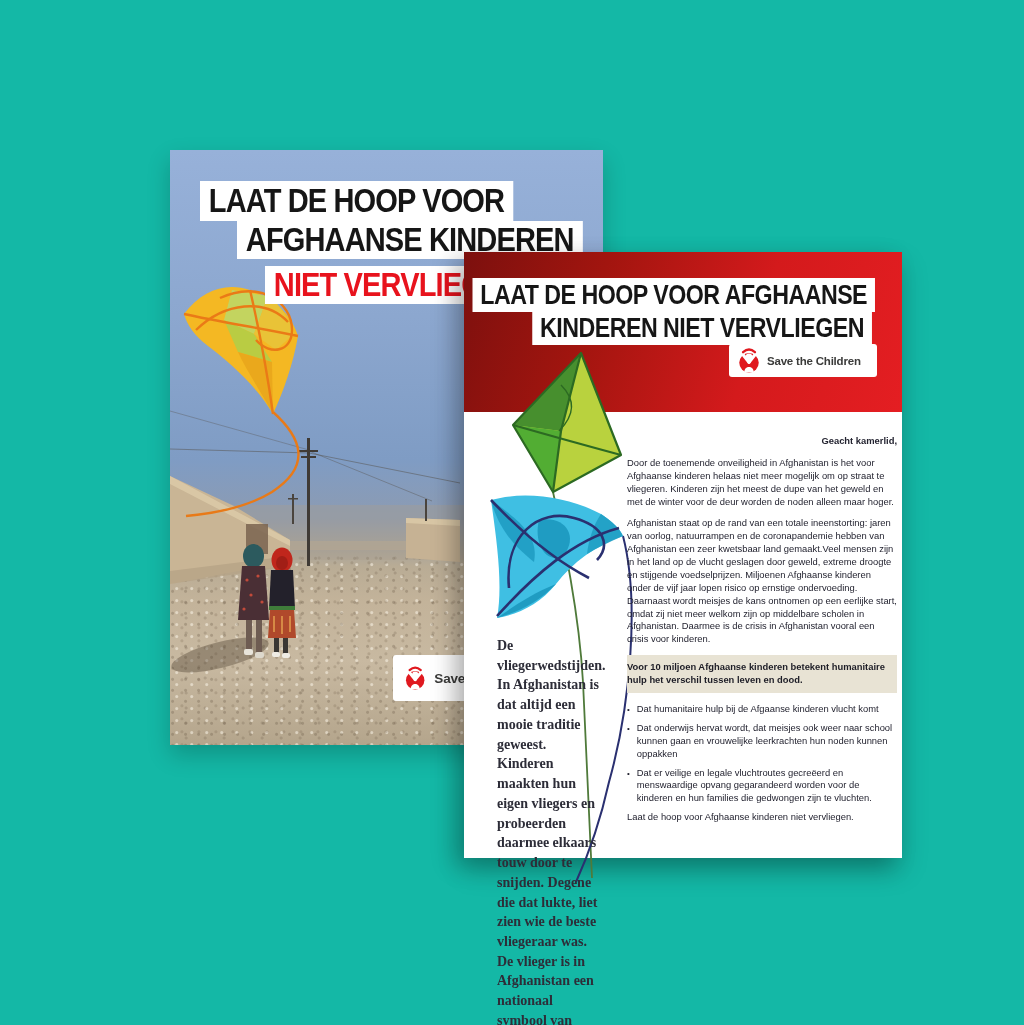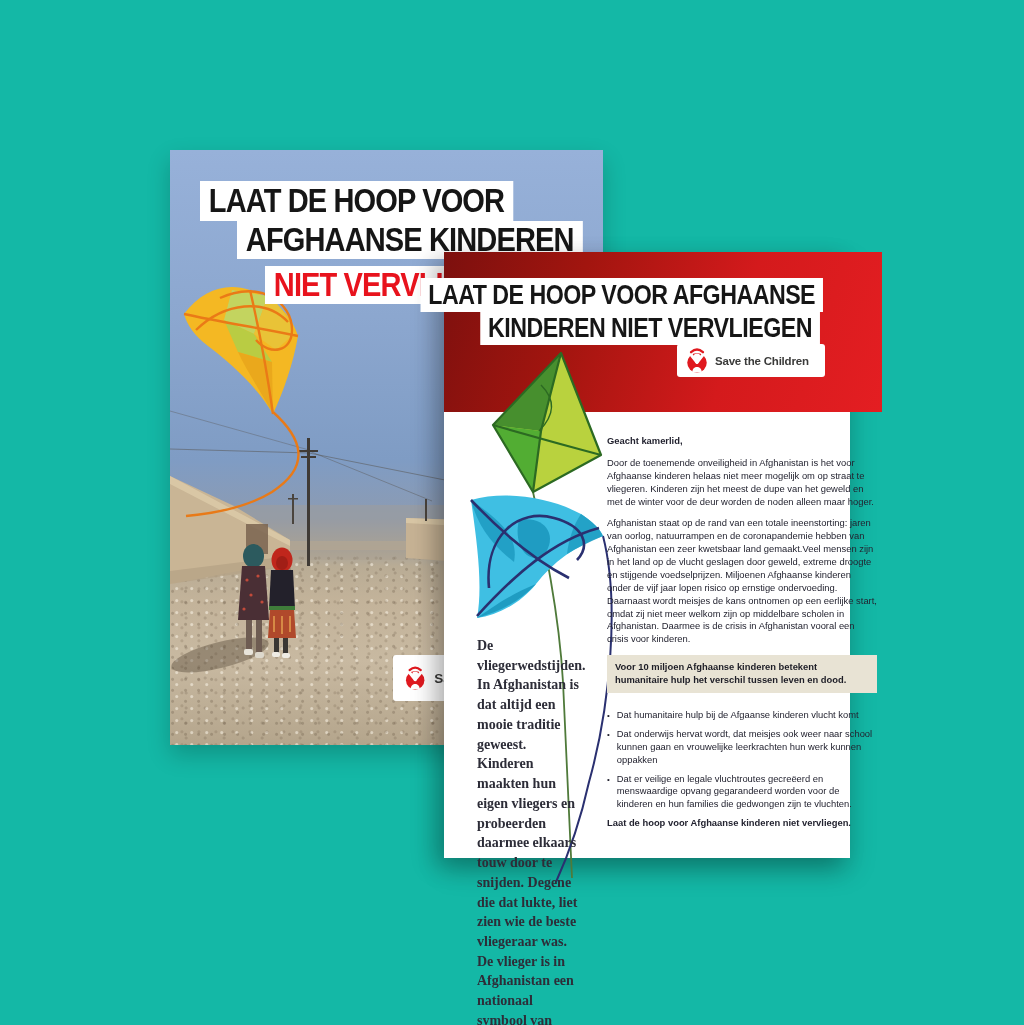--- a/index.html
+++ b/index.html
@@ -4,21 +4,21 @@
 <style>
   html,body{margin:0;padding:0;background:#ffffff;}
   #canvas{position:relative;width:1024px;height:1025px;background:#14b8a6;overflow:hidden;
           font-family:"Liberation Sans",sans-serif;}
 
   
   .page{position:absolute;}
   #back-page{left:170px;top:150px;width:433px;height:595px;z-index:1;
              box-shadow:0 10px 22px rgba(0,0,0,.20);
              background:linear-gradient(180deg,#97b1d9 0%,#8ca7cf 28%,#7f9cc4 52%,#8d9bb1 62%,#a7a39b 67%,#b9ac95 70%,#c3b39a 76%,#c8b9a1 86%,#b4a58c 100%);}
-  #front-page{left:444px;top:252px;width:406px;height:606px;z-index:2;background:#ffffff;
+  #front-page{left:464px;top:252px;width:438px;height:606px;z-index:2;background:#ffffff;
               box-shadow:-10px 8px 22px rgba(0,0,0,.22),0 12px 26px rgba(0,0,0,.18);}
 
   
   #photo-svg{position:absolute;left:0;top:0;z-index:1;}
   #ground-texture{position:absolute;left:0;top:405px;width:433px;height:190px;z-index:0;
      background-image:
        radial-gradient(circle at 20% 30%,rgba(96,80,62,.28) 0 1px,transparent 2px),
        radial-gradient(circle at 70% 60%,rgba(110,92,70,.22) 0 1px,transparent 2px),
        radial-gradient(circle at 45% 80%,rgba(255,250,238,.5) 0 1px,transparent 2px),
        radial-gradient(circle at 85% 20%,rgba(90,74,58,.2) 0 1px,transparent 2px);
@@ -48,25 +48,25 @@
   #strings-svg{position:absolute;left:0;top:0;z-index:1;overflow:visible;}
   #green-kite{position:absolute;left:35px;top:93px;z-index:2;}
   #blue-kite{position:absolute;left:15px;top:238px;z-index:2;}
 
   #sidebar-note{position:absolute;left:33px;top:384px;width:104px;z-index:4;
      font-size:14px;line-height:1.41;font-weight:700;color:#2d2d38;font-family:Liberation Serif, serif;}
 
   #letter-body{position:absolute;left:163px;top:183px;width:270px;z-index:4;
      font-size:9.4px;line-height:1.37;color:#232330;}
   #letter-body p{margin:0 0 9px 0;}
-  .bold{font-weight:700;}
-  #highlight-box{background:#e8e3d4;padding:6px 8px;font-weight:700;margin:0 0 16px 0;color:#1d1d26;}
+  .bold{font-weight:700;text-align:right;}
+  #highlight-box{background:#e8e3d4;padding:6px 0;font-weight:700;margin:0 0 10px 0;color:#1d1d26;}
   .bullet{display:flex;gap:7px;margin:0 0 6px 0;}
   .bullet .mark{flex:0 0 auto;font-size:8px;line-height:13px;}
-  #closing-line{margin-top:12px;font-weight:700;}
+  #closing-line{margin-top:12px;font-weight:400;}
 </style>
 </head>
 <body>
 
 <div id="canvas">
 
   <div class="page" id="back-page">
 
     <div id="ground-texture"></div>
 
@@ -221,21 +221,21 @@
       <p class="bold">Geacht kamerlid,</p>
       <p>Door de toenemende onveiligheid in Afghanistan is het voor Afghaanse kinderen helaas niet meer mogelijk om op straat te vliegeren. Kinderen zijn het meest de dupe van het geweld en met de winter voor de deur worden de noden alleen maar hoger.</p>
       <p>Afghanistan staat op de rand van een totale ineenstorting: jaren van oorlog, natuurrampen en de coronapandemie hebben van Afghanistan een zeer kwetsbaar land gemaakt.Veel mensen zijn in het land op de vlucht geslagen door geweld, extreme droogte en stijgende voedselprijzen. Miljoenen Afghaanse kinderen onder de vijf jaar lopen risico op ernstige ondervoeding. Daarnaast wordt meisjes de kans ontnomen op een eerlijke start, omdat zij niet meer welkom zijn op middelbare scholen in Afghanistan. Daarmee is de crisis in Afghanistan vooral een crisis voor kinderen.</p>
       <div id="highlight-box">Voor 10 miljoen Afghaanse kinderen betekent humanitaire hulp het verschil tussen leven en dood.</div>
       <div class="bullet">
         <span class="mark">•</span>
         <span>Dat humanitaire hulp bij de Afgaanse kinderen vlucht komt</span>
       </div>
       <div class="bullet">
         <span class="mark">•</span>
-        <span>Dat onderwijs hervat wordt, dat meisjes ook weer naar school kunnen gaan en vrouwelijke leerkrachten hun werk kunnen oppakken</span>
+        <span>Dat onderwijs hervat wordt, dat meisjes ook weer naar school kunnen gaan en vrouwelijke leerkrachten hun noden kunnen oppakken</span>
       </div>
       <div class="bullet">
         <span class="mark">•</span>
         <span>Dat er veilige en legale vluchtroutes gecreëerd en menswaardige opvang gegarandeerd worden voor de kinderen en hun families die gedwongen zijn te vluchten.</span>
       </div>
       <p id="closing-line">Laat de hoop voor Afghaanse kinderen niet vervliegen.</p>
     </div>
   </div>
 </div>
 

